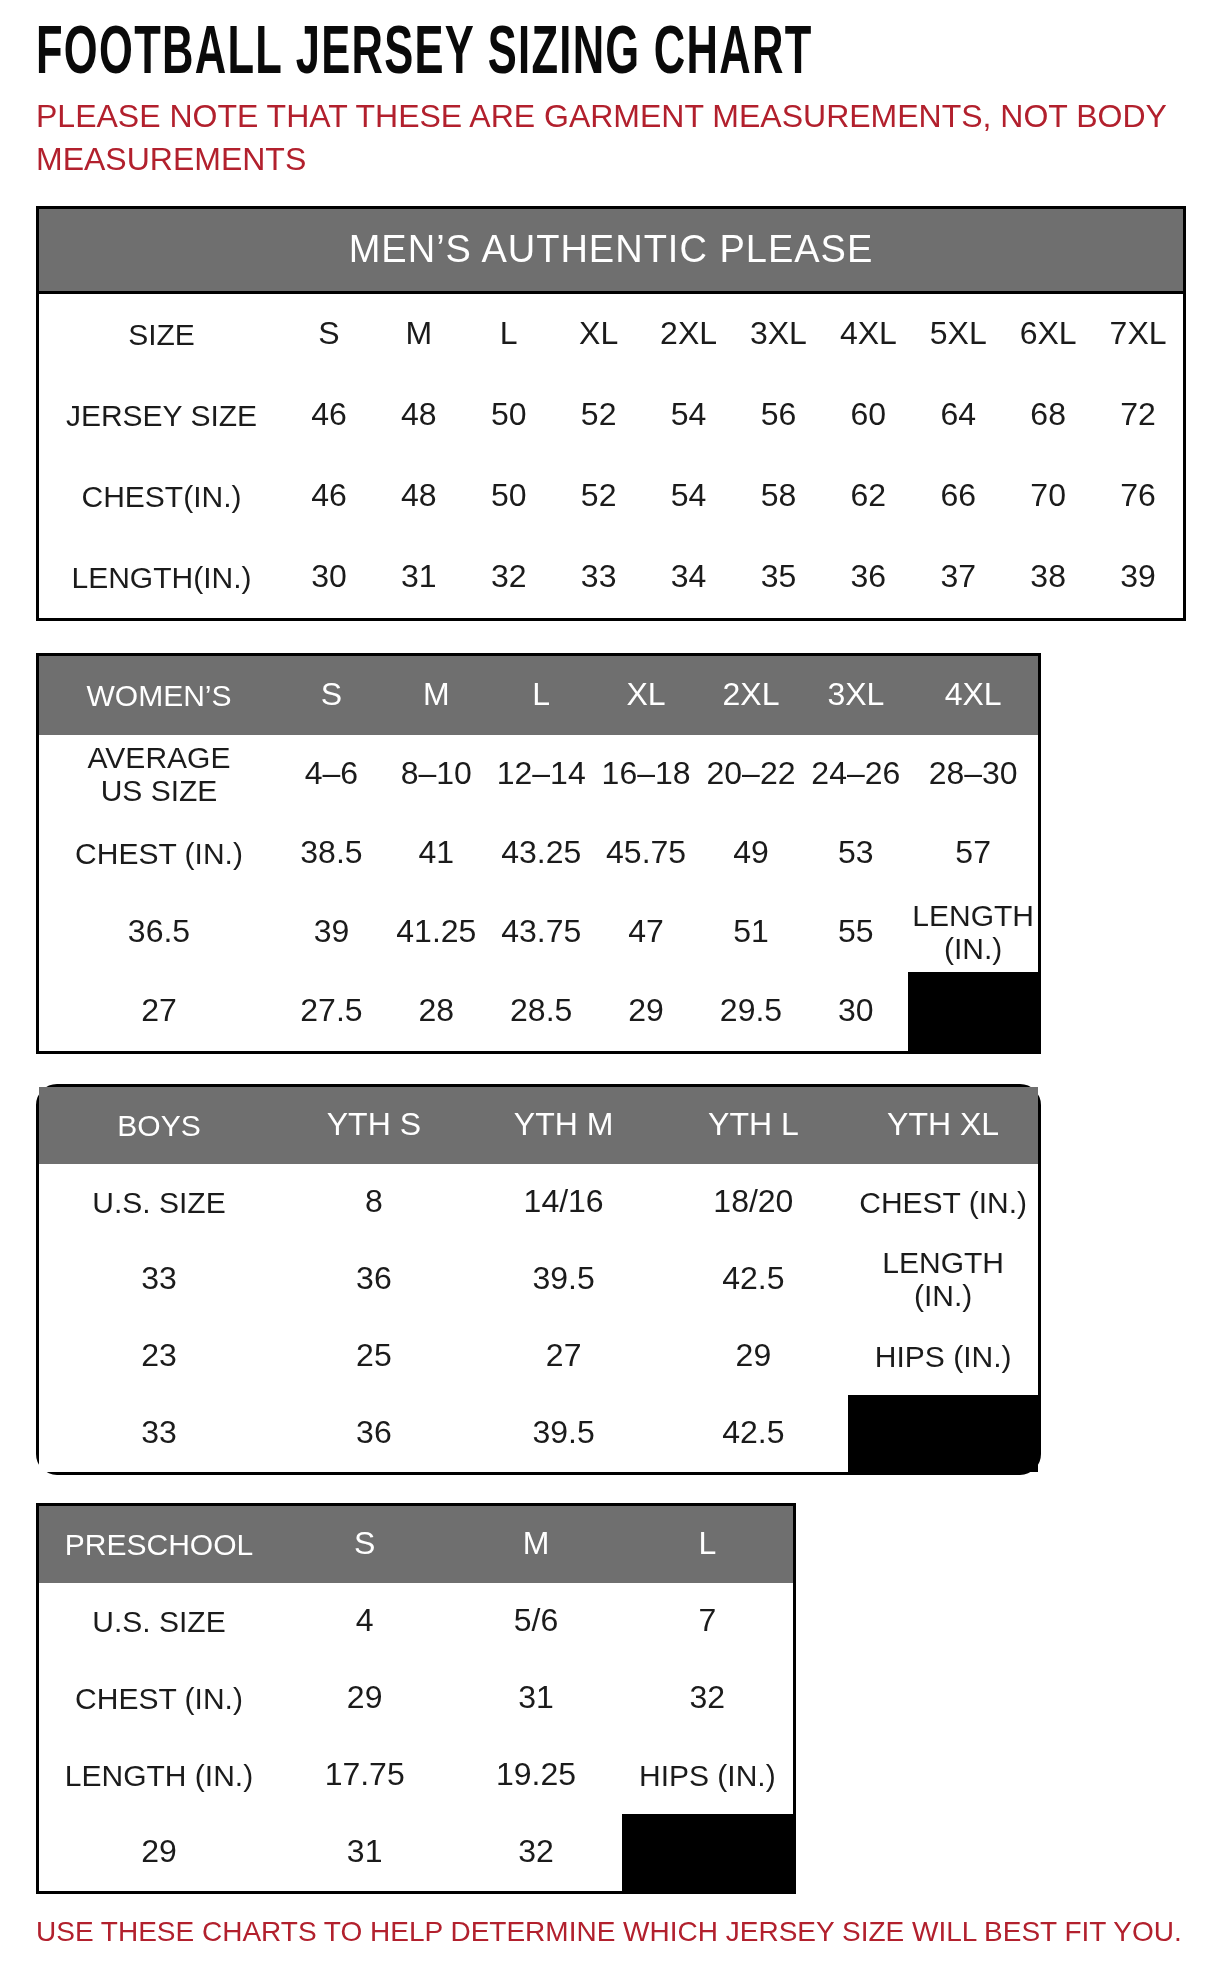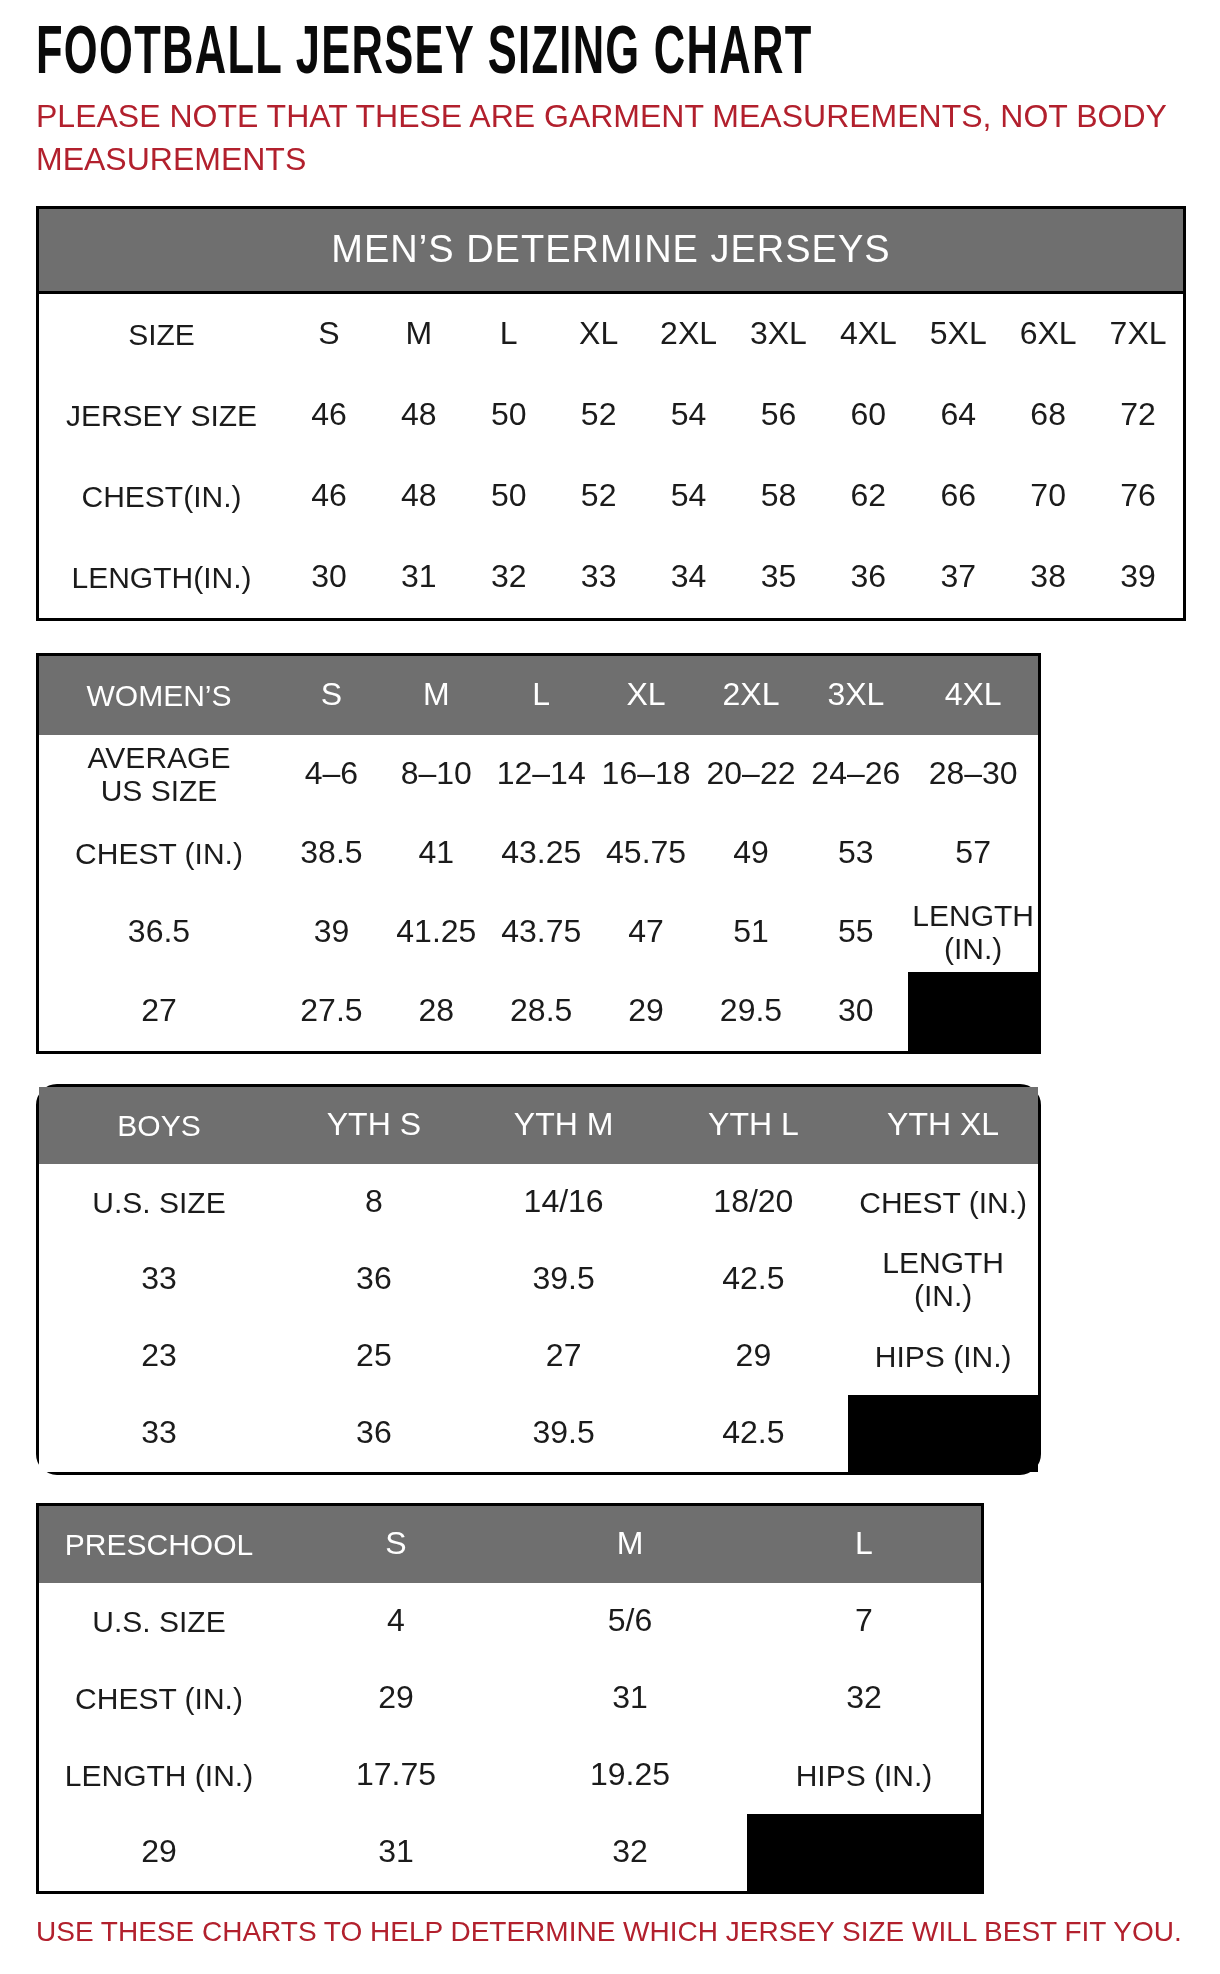--- a/index.html
+++ b/index.html
@@ -70,21 +70,21 @@
     white-space:pre-line;
     line-height:1.12;
     padding:2px 4px;
   }
   .cell.label{font-size:30px;}
   .cell.inv{background:var(--gray);color:#ffffff;}
 
   #table-0{width:1150px;margin-top:26px;}
   #table-1{width:1005px;margin-top:32px;}
   #table-2{width:1005px;margin-top:30px;border-radius:21px;}
-  #table-3{width:948px;margin-top:28px;}
+  #table-3{width:760px;margin-top:28px;}
   #table-0 .grid{grid-auto-rows:81px;}
   #table-1 .grid{grid-auto-rows:79px;}
   #table-2 .grid{grid-auto-rows:77px;}
   #table-3 .grid{grid-auto-rows:77px;}
 
   .fit-note{
     margin:22px 0 0 0;
     color:var(--red);
     font-size:28px;
     white-space:nowrap;
@@ -94,21 +94,21 @@
 </head>
 <body>
 
 <div class="page">
 
   <h1 class="title">FOOTBALL JERSEY SIZING CHART</h1>
 
   <p class="note">PLEASE NOTE THAT THESE ARE GARMENT MEASUREMENTS, NOT BODY MEASUREMENTS</p>
 
   <div class="size-table" id="table-0">
-      <div class="banner">MEN’S DETERMINE JERSEYS</div>
+      <div class="banner">MEN’S AUTHENTIC PLEASE</div>
       <div class="grid" style="grid-template-columns: 245px repeat(10, 1fr);">
         <div class="cell label ">SIZE</div>
         <div class="cell">S</div>
         <div class="cell">M</div>
         <div class="cell">L</div>
         <div class="cell">XL</div>
         <div class="cell">2XL</div>
         <div class="cell">3XL</div>
         <div class="cell">4XL</div>
         <div class="cell">5XL</div>

